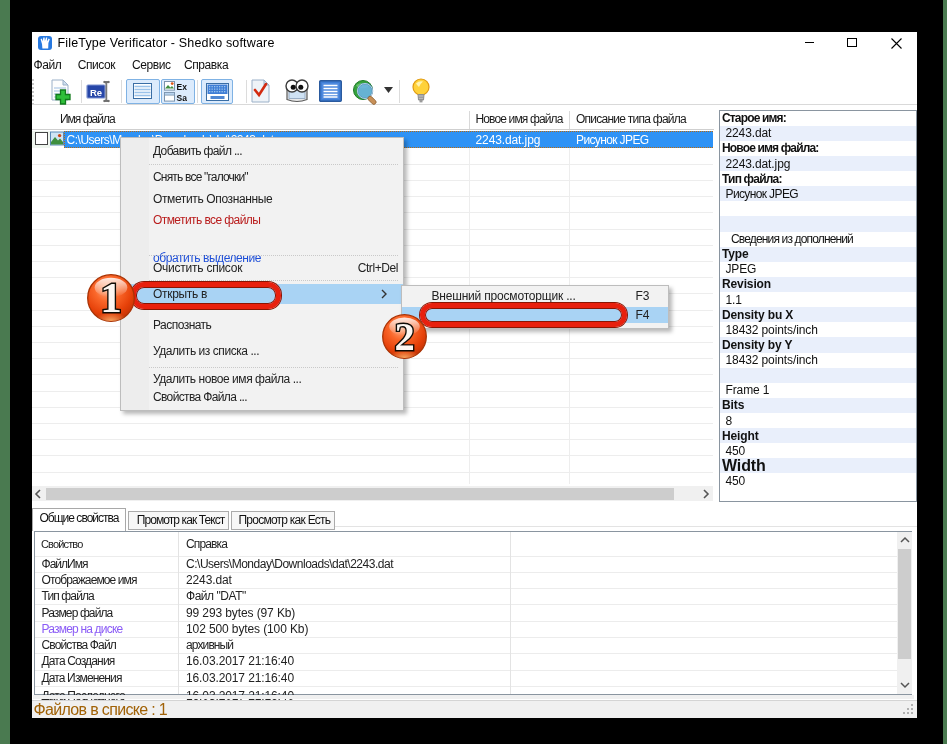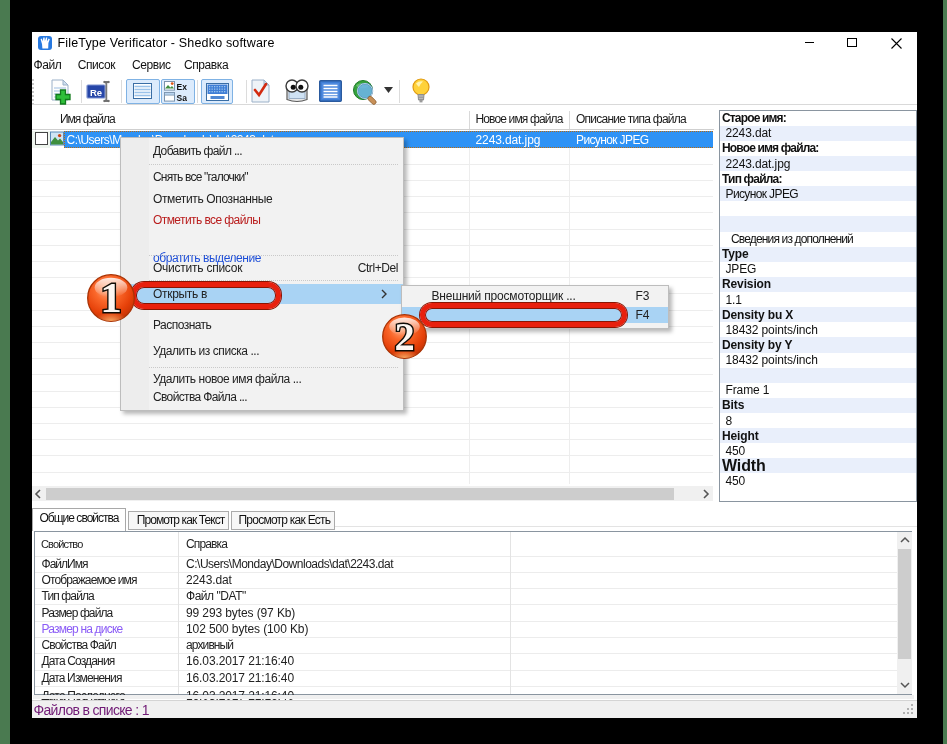--- a/index.html
+++ b/index.html
@@ -280,21 +280,21 @@
     <div class="abs" style="left:1px;top:662.7px;width:881px;height:4.5px;background:#f0f0f0;"></div>
     <div class="abs" style="left:864.5px;top:500px;width:15px;height:161.5px;background:#f0f0f0;"></div>
     <div class="abs" style="left:865.5px;top:517px;width:13px;height:110px;background:#cdcdcd;"></div>
     <svg class="abs" style="left:867.5px;top:504px" width="10" height="8" viewBox="0 0 10 8">
       <path d="M1 6 L5 2 L9 6" stroke="#555" stroke-width="1.5" fill="none"></path>
     </svg>
     <svg class="abs" style="left:867.5px;top:649px" width="10" height="8" viewBox="0 0 10 8">
       <path d="M1 2 L5 6 L9 2" stroke="#555" stroke-width="1.5" fill="none"></path>
     </svg>
     <div class="abs" style="left:0px;top:667.5px;width:885px;height:18.5px;background:#f0f0f0;border-top:1px solid #d4d4d4;"></div>
-    <div class="t" style="left:1.5px;top:668.5px;height:32px;line-height:18px;font-size:14px;color:#701a75;font-weight:400;letter-spacing:-0.667px;">Файлов в списке : 1</div>
+    <div class="t" style="left:1.5px;top:668.5px;height:32px;line-height:18px;font-size:16px;color:#a16207;font-weight:400;letter-spacing:-0.667px;">Файлов в списке : 1</div>
     <svg class="abs" style="left:871px;top:672px" width="12" height="12" viewBox="0 0 12 12">
 <g fill="#b0b0b0">
         <rect x="8" y="8" width="2" height="2"></rect>
         <rect x="8" y="4" width="2" height="2"></rect>
         <rect x="4" y="8" width="2" height="2"></rect>
         <rect x="8" y="0" width="2" height="2"></rect>
         <rect x="0" y="8" width="2" height="2"></rect>
         <rect x="4" y="4" width="2" height="2"></rect>
       </g>
     </svg>

